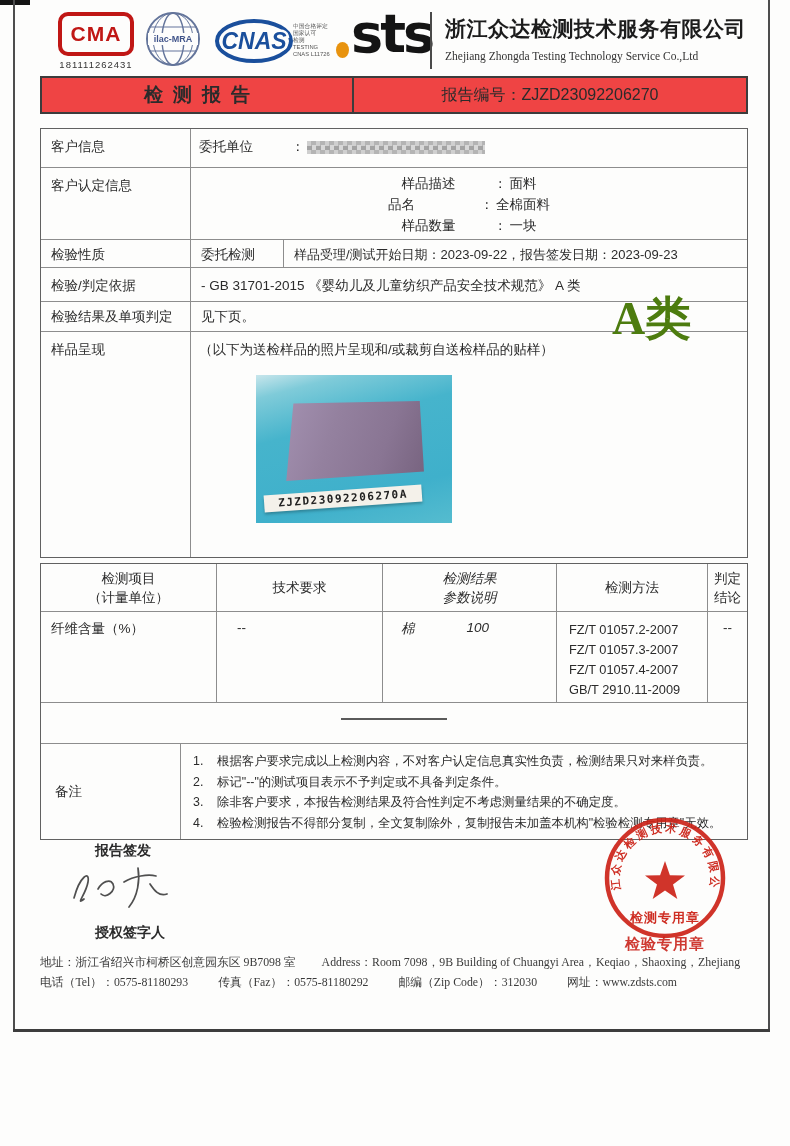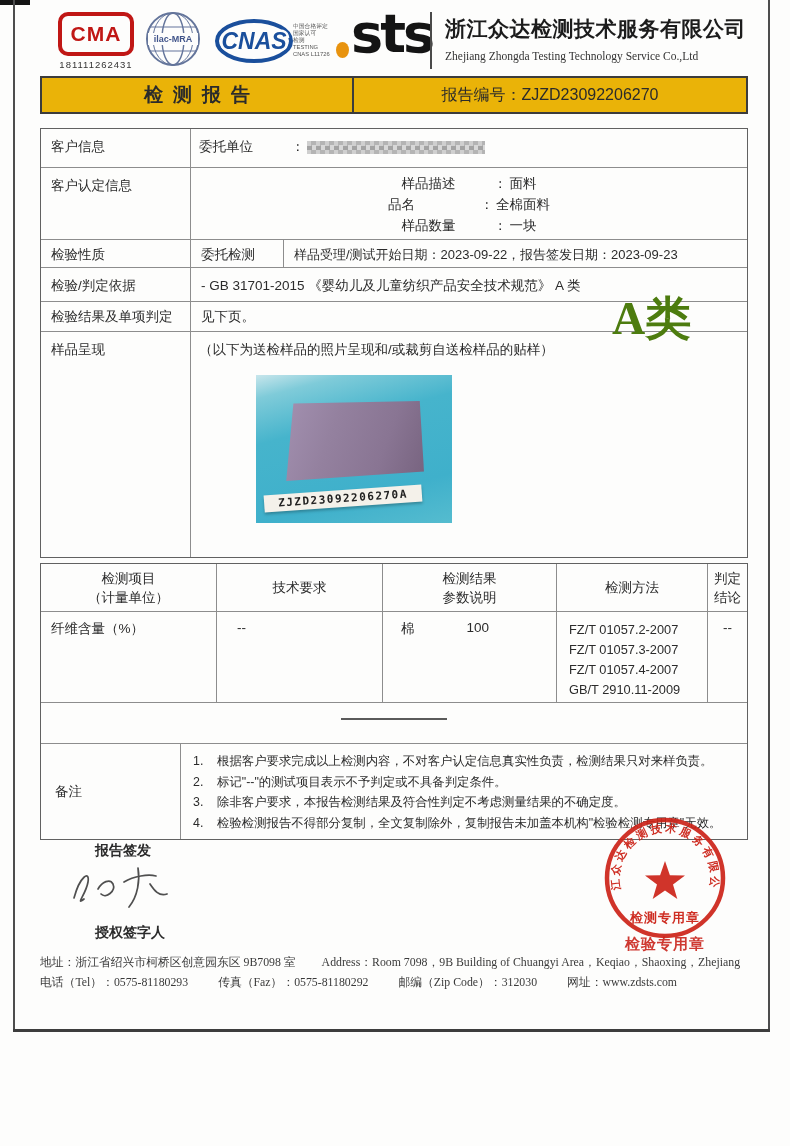--- a/index.html
+++ b/index.html
@@ -25,21 +25,21 @@
   .sts-dot{position:absolute;left:0;bottom:14px;width:13px;height:16px;border-radius:50%;background:#e8930f;}
   .sts-text{position:absolute;left:15px;top:-6px;font-size:54px;font-weight:800;letter-spacing:-3px;
             color:#141414;font-family:"DejaVu Sans",sans-serif;}
   .hdr-divider{position:absolute;left:390px;top:4px;width:2px;height:57px;background:#4a4a4a;}
   .company{position:absolute;left:405px;top:7px;width:305px;}
   .company-cn{font-size:21px;font-weight:800;letter-spacing:.5px;color:#1c1c1c;white-space:nowrap;}
   .company-en{margin-top:7px;font-size:11.5px;color:#333;font-family:Liberation Serif, serif;white-space:nowrap;}
 
   
   .title-bar{position:absolute;left:40px;top:76px;width:708px;height:38px;border:2px solid #3c3c3c;
-             display:flex;background:#eab308;box-sizing:border-box;}
+             display:flex;background:#ef4444;box-sizing:border-box;}
   .title-left{width:312px;border-right:2px solid #3c3c3c;display:flex;align-items:center;justify-content:center;
               font-size:19px;font-weight:800;letter-spacing:10px;text-indent:10px;box-sizing:border-box;}
   .title-right{flex:1;display:flex;align-items:center;justify-content:center;font-size:16px;font-weight:400;white-space:nowrap;text-align:center;}
 
   
   .info-table{position:absolute;left:40px;top:128px;width:708px;border:1.5px solid #616161;box-sizing:border-box;font-size:13.5px;}
   .it-row{display:flex;box-sizing:border-box;border-top:1px solid #8d8d8d;}
   .it-row:first-child{border-top:none;}
   .it-label{flex:0 0 150px;border-right:1px solid #8d8d8d;padding:9px 4px 0 10px;box-sizing:border-box;}
   .it-r1{height:38px;} .it-r2{height:72px;} .it-r3{height:28px;} .it-r4{height:34px;} .it-r5{height:30px;} .it-r6{height:226px;}
@@ -71,21 +71,21 @@
                color:#222;box-shadow:0 2px 3px rgba(0,0,0,.25);}
 
   .class-mark{position:absolute;left:612px;top:288px;font-size:46px;font-weight:800;color:#4d7c0f;
               font-family:"Liberation Serif",serif;white-space:nowrap;}
 
   
   .results-table{position:absolute;left:40px;top:563px;width:708px;border:1.5px solid #616161;box-sizing:border-box;font-size:13.5px;}
   .rt-header{display:flex;height:47px;}
   .rt-cell{border-right:1px solid #8d8d8d;box-sizing:border-box;display:flex;flex-direction:column;
            align-items:center;justify-content:center;line-height:19px;text-align:center;}
-  .w1{flex:0 0 176px;} .w2{flex:0 0 166px;} .w3{flex:0 0 174px;} .w4{flex:0 0 151px;} .w5{flex:1;border-right:none!important;}
+  .w1{flex:0 0 176px;} .w2{flex:0 0 166px;} .w3{flex:0 0 174px;font-style:italic;} .w4{flex:0 0 151px;} .w5{flex:1;border-right:none!important;}
   .rt-data{display:flex;height:90px;border-top:1px solid #8d8d8d;}
   .rt-d{border-right:1px solid #8d8d8d;box-sizing:border-box;padding-top:8px;}
   .rt-d.w1{padding-left:10px;} .rt-d.w2{padding-left:20px;}
   .rt-d.w3{display:flex;align-items:flex-start;} .rt-d.w3 .fiber{margin-left:18px;} .rt-d.w3 .fval{margin-left:52px;}
   .rt-d.w4{padding-left:12px;line-height:20px;font-size:12.8px;}
   .rt-d.w5{text-align:center;}
   .rt-marker{height:40px;border-top:1px solid #8d8d8d;}
   .rt-marker .line{width:106px;height:2px;background:#5a5a5a;margin:15px auto 0;}
   .rt-remarks{display:flex;border-top:1px solid #8d8d8d;min-height:94px;}
   .rm-label{flex:0 0 140px;border-right:1px solid #8d8d8d;display:flex;align-items:center;padding-left:14px;box-sizing:border-box;}

